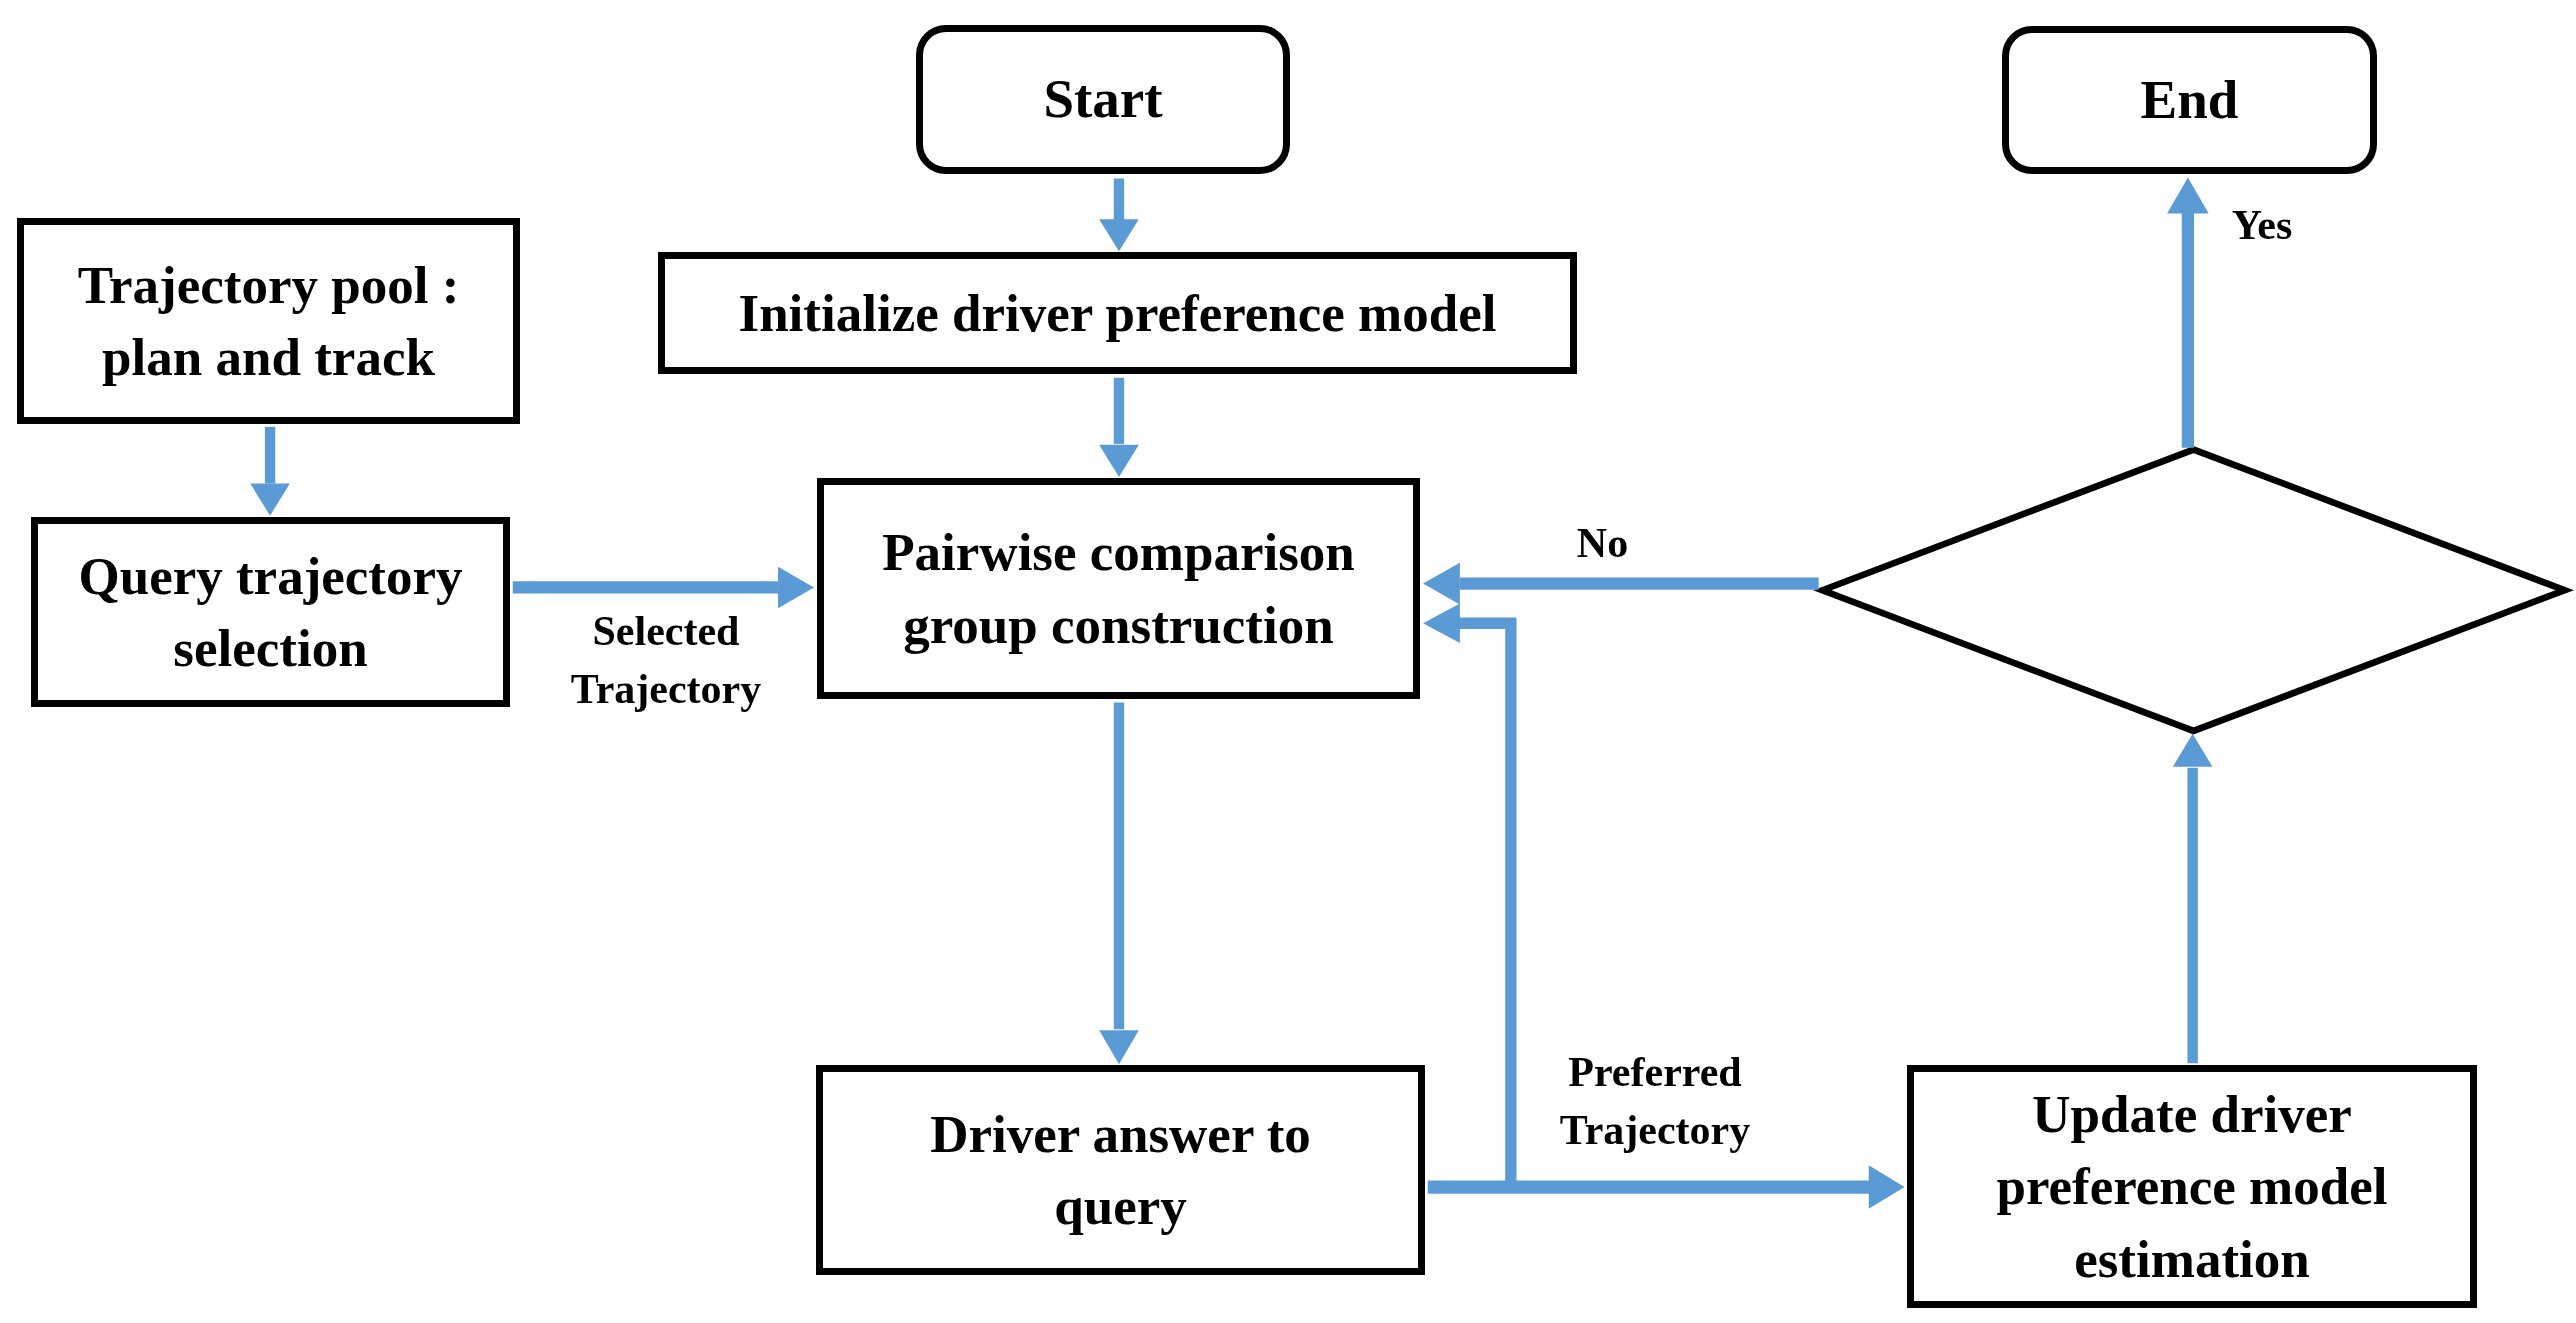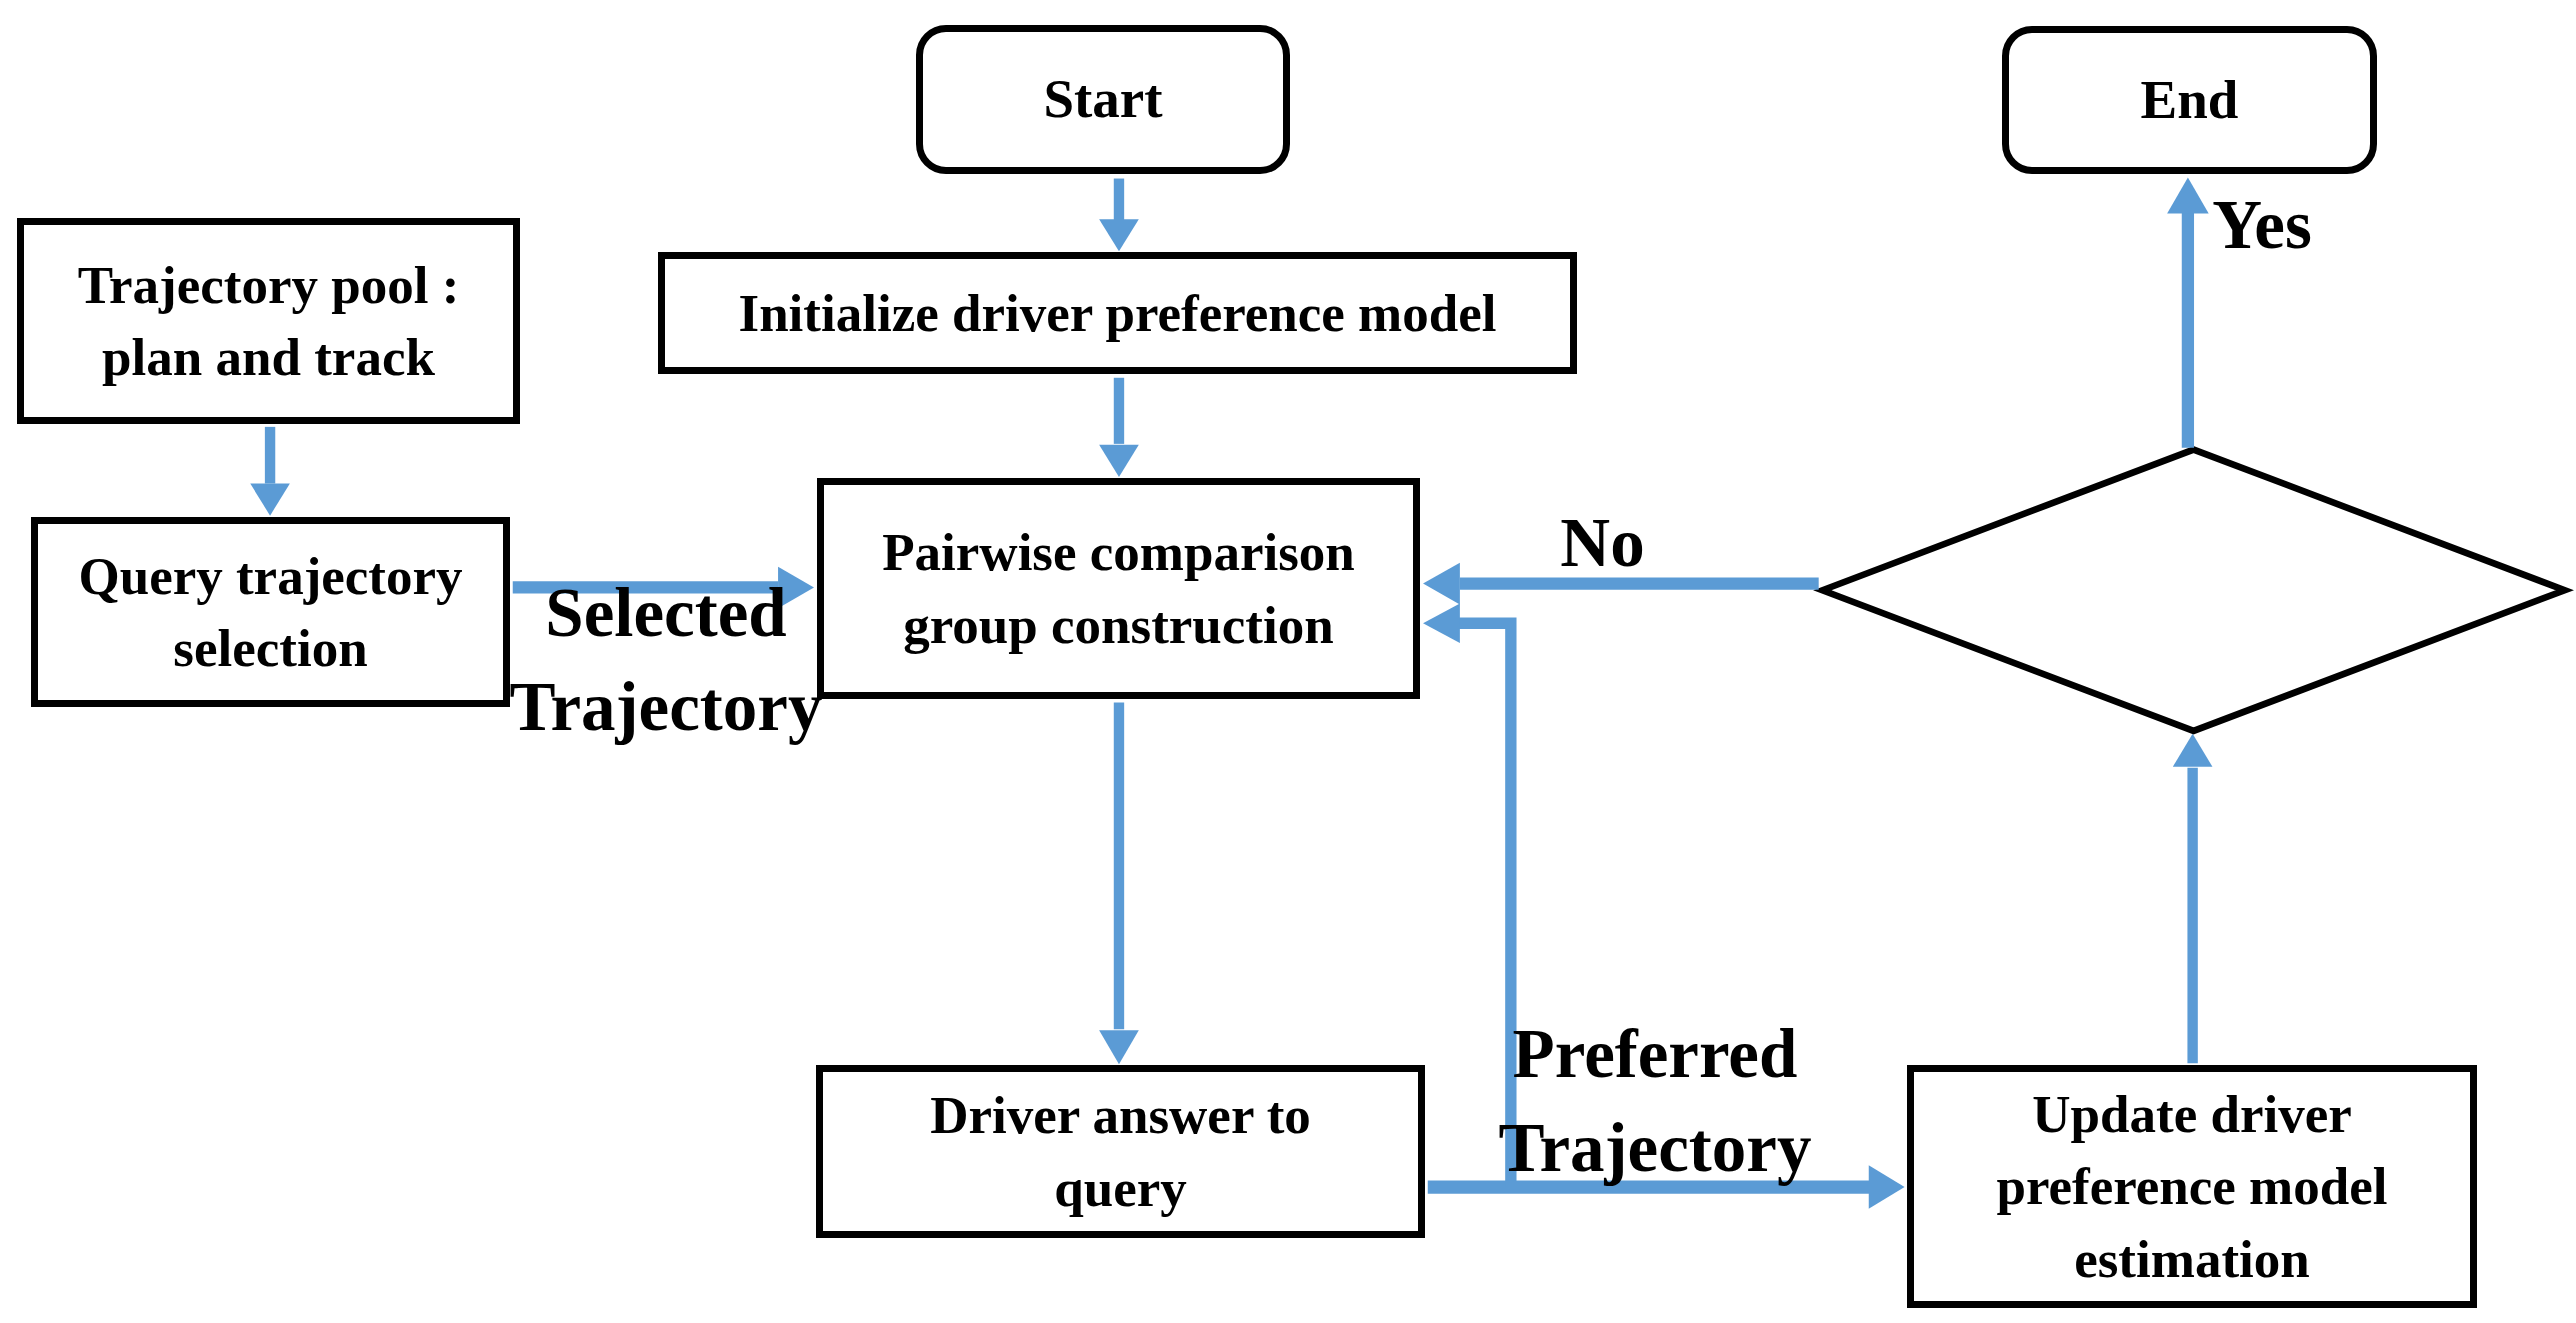--- a/index.html
+++ b/index.html
@@ -40,21 +40,21 @@
     border-radius: 30px;
     font-size: 55px;
   }
   .edge-label {
     position: absolute;
     display: flex;
     align-items: center;
     justify-content: center;
     text-align: center;
     font-weight: 700;
-    font-size: 69px;
+    font-size: 42px;
     line-height: 1.36;
     white-space: pre-line;
   }
   .diamond-label {
     position: absolute;
     display: flex;
     align-items: center;
     justify-content: center;
     text-align: center;
     font-weight: 700;
@@ -144,21 +144,21 @@
 plan and track</div>
 
   <div class="node" style="left:658px; top:252px; width:919px; height:122px;">Initialize driver preference model</div>
 
   <div class="node" style="left:31px; top:517px; width:479px; height:190px;">Query trajectory
 selection</div>
 
   <div class="node" style="left:817px; top:478px; width:603px; height:221px;">Pairwise comparison
 group construction</div>
 
-  <div class="node" style="left:816px; top:1065px; width:609px; height:173px;">Driver answer to
+  <div class="node" style="left:816px; top:1065px; width:609px; height:210px;">Driver answer to
 query</div>
 
   <div class="node" style="left:1907px; top:1065px; width:570px; height:243px;">Update driver
 preference model
 estimation</div>
 
 
   <div class="edge-label" style="left:496px; top:587px; width:340px; height:147px;">Selected
 Trajectory</div>
 

